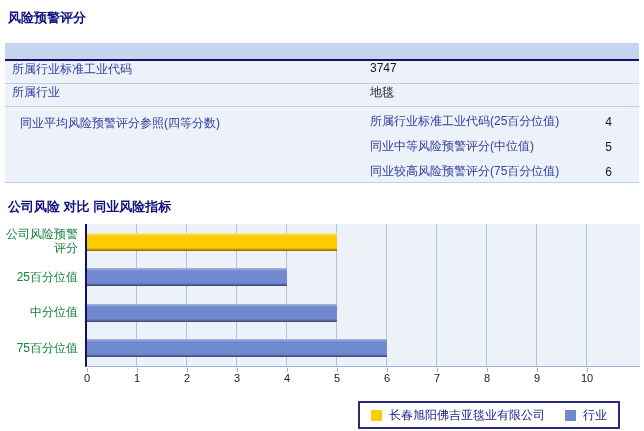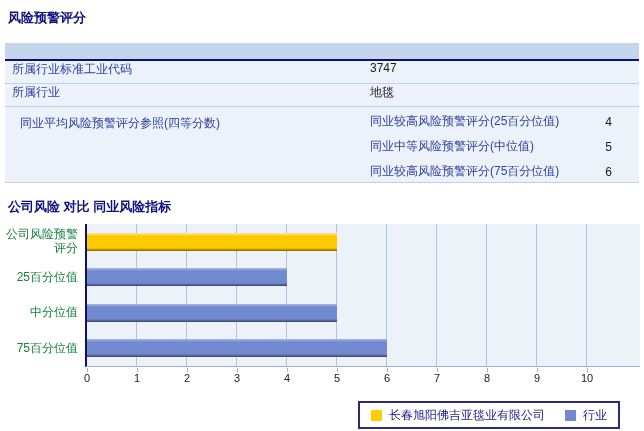--- a/index.html
+++ b/index.html
@@ -68,21 +68,21 @@
 
     <div class="row">
       <span class="row-label">所属行业</span>
       <span class="row-value">地毯</span>
     </div>
 
     <div class="row row-tall" style="min-height:76px">
       <span class="row-label" style="padding-top:6px">同业平均风险预警评分参照(四等分数)</span>
       <div class="subrows">
         <div class="subrow">
-          <span class="s-label">同业较高风险预警评分(25百分位值)</span>
+          <span class="s-label">所属行业标准工业代码(25百分位值)</span>
           <span class="s-value">4</span>
         </div>
         <div class="subrow">
           <span class="s-label">同业中等风险预警评分(中位值)</span>
           <span class="s-value">5</span>
         </div>
         <div class="subrow">
           <span class="s-label">同业较高风险预警评分(75百分位值)</span>
           <span class="s-value">6</span>
         </div>

